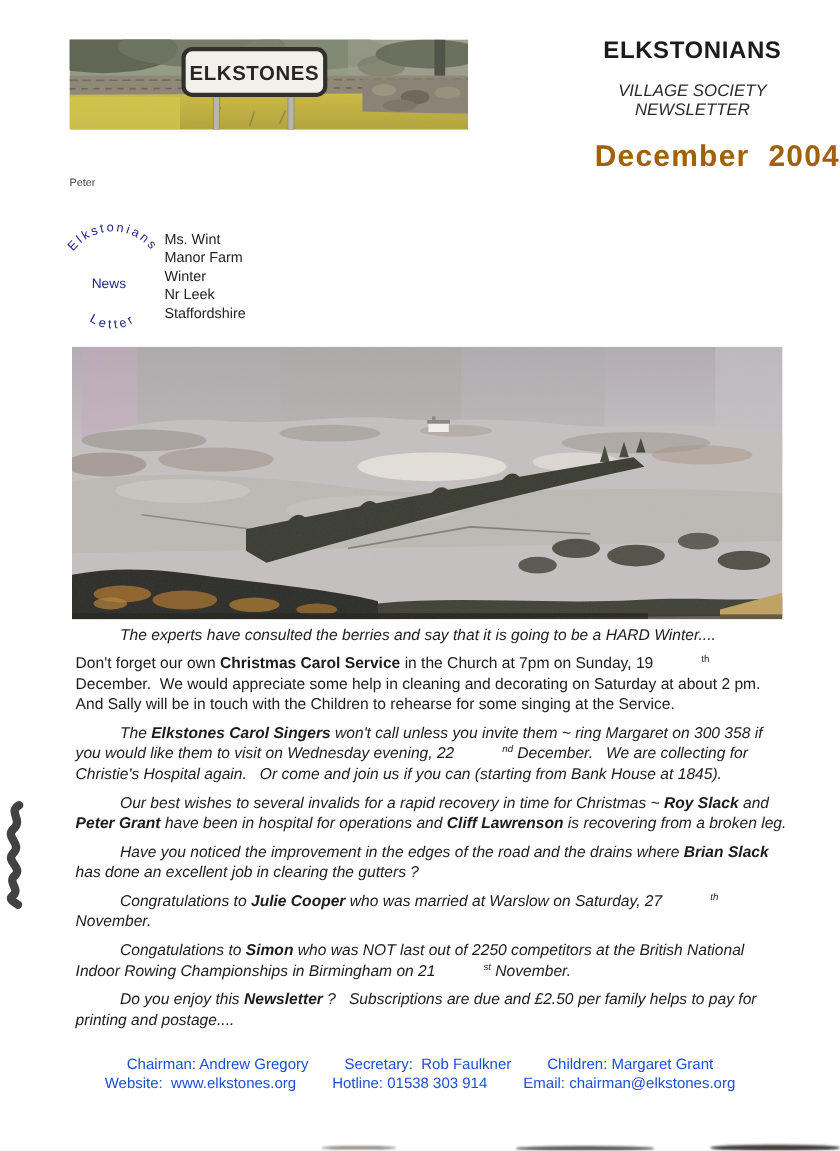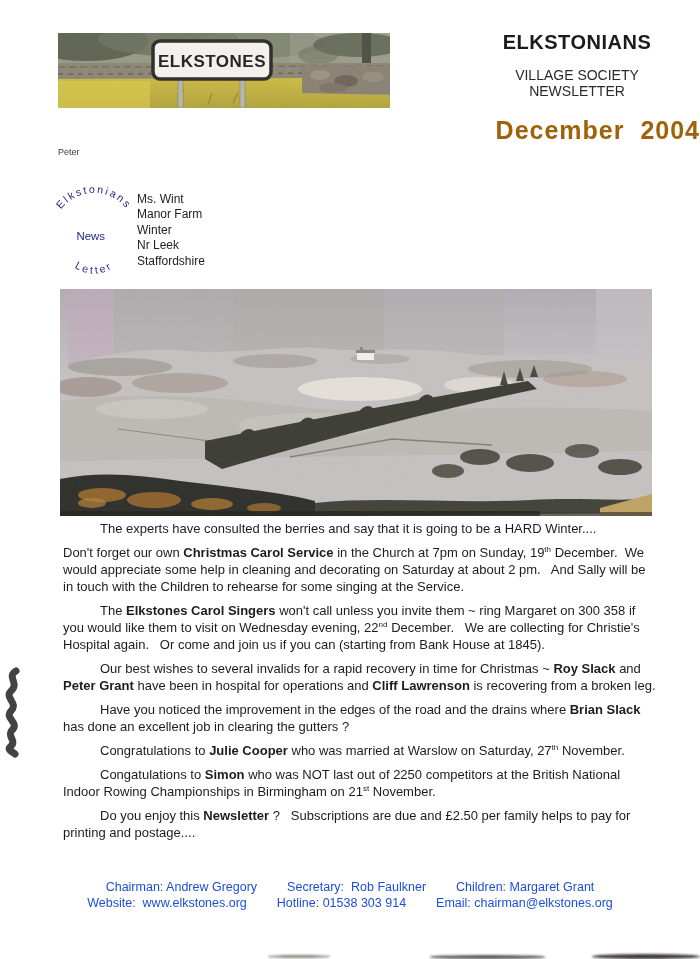--- a/index.html
+++ b/index.html
@@ -9,38 +9,38 @@
     background:#ffffff;
     font-family:"Liberation Sans","DejaVu Sans",sans-serif;
     color:#1c1c1c;
     overflow:hidden;
     margin:0 auto;
   }
   
   .masthead-photo{position:absolute;left:58px;top:33px;width:332px;height:75px;}
   .masthead-right{position:absolute;left:477px;top:31px;width:200px;text-align:center;}
   .masthead-title{font-size:20px;font-weight:bold;letter-spacing:.5px;color:#1b1b1b;}
-  .masthead-sub{margin-top:13px;font-size:14px;line-height:16px;color:#2a2a2a;}
+  .masthead-sub{margin-top:13px;font-size:14px;line-height:16px;color:#2a2a2a;font-style:italic;}
   
   .issue-title{
     position:absolute;left:30px;right:0;top:116px;text-align:right;
     font-size:25px;font-weight:bold;letter-spacing:1px;color:#a16207;white-space:pre;
   }
   .post-label{position:absolute;left:58px;top:147px;font-size:9px;color:#3c3c3c;}
   
   .stamp{position:absolute;left:45px;top:186px;width:98px;height:98px;}
   .recipient{position:absolute;left:137px;top:192px;font-size:12px;line-height:15.4px;color:#222;}
   
   .landscape-photo{position:absolute;left:60px;top:289px;width:592px;height:227px;}
   
   .article{position:absolute;left:63px;top:520px;width:594px;font-size:13px;line-height:17px;}
   .article p{margin:0 0 7px 0;white-space:pre-wrap;}
-  .article p.indent{text-indent:37px;}
+  .article p.indent{text-indent:37px;font-style:italic;}
   .article b{font-weight:bold;margin-top:26px;}
-  .article sup{font-size:0.62em;line-height:0;}
+  .article sup{font-size:0.62em;line-height:0;padding-left:40px;}
   
   .footer{position:absolute;left:0;right:0;top:879px;font-size:12.5px;color:#1d4ed8;}
   .footer-row{display:flex;justify-content:center;gap:30px;line-height:16px;}
   .footer-row span{white-space:pre;}
   
   .margin-squiggle{position:absolute;left:2px;top:666px;}
   .smudge{position:absolute;border-radius:45%;filter:blur(1px);}
   .smudge.s1{left:268px;bottom:1px;width:62px;height:3px;background:#6b625a;opacity:.75;}
   .smudge.s2{left:430px;bottom:0;width:115px;height:4px;background:#443f39;opacity:.85;}
   .smudge.s3{left:592px;bottom:0;width:108px;height:5px;background:#2f2b27;opacity:.9;}

